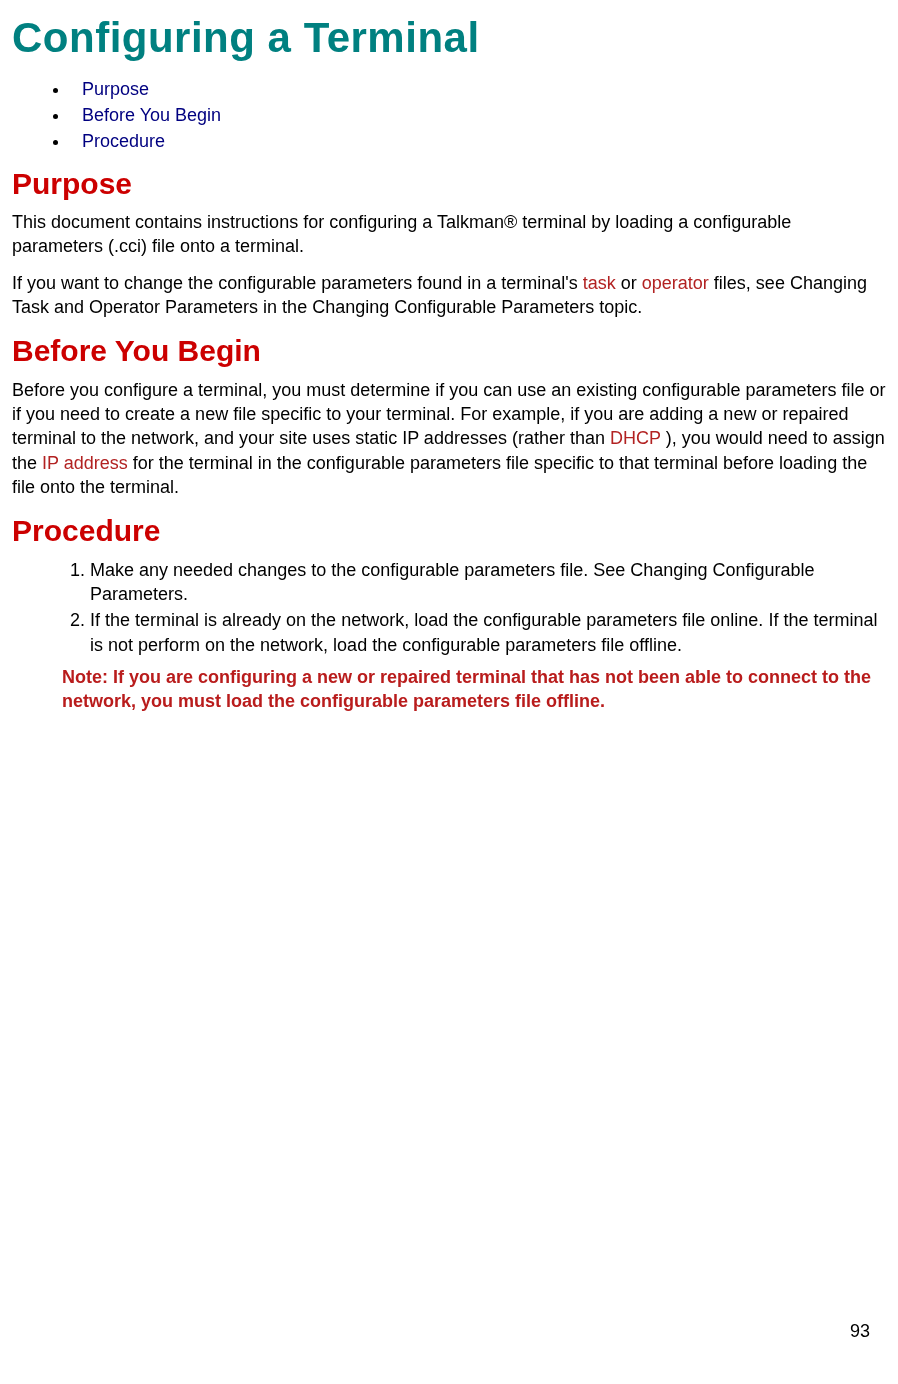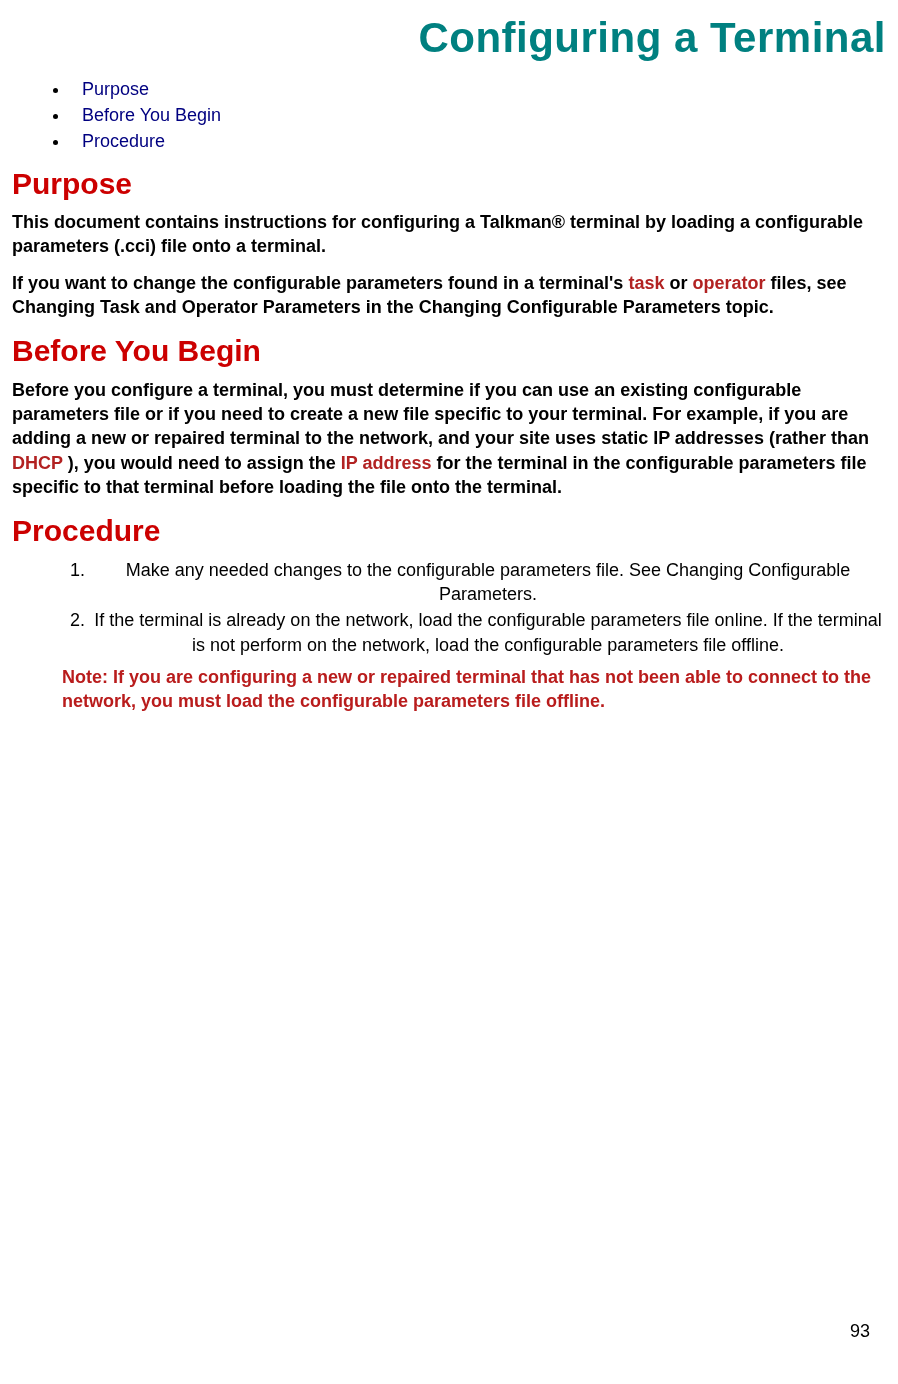--- a/index.html
+++ b/index.html
@@ -11,21 +11,20 @@
       font-size: 18px;
       line-height: 1.35;
     }
     h1.title {
       font-family: Arial, Helvetica, sans-serif;
       font-weight: 900;
       font-size: 42px;
       color: #008080;
       margin: 0 0 10px 0;
       letter-spacing: 0.5px;
-      text-align: right;
     }
     ul.toc {
       margin: 4px 0 6px 0;
       padding-left: 58px;
     }
     ul.toc li {
       list-style-type: disc;
       padding-left: 12px;
       margin: 2px 0;
       font-size: 18px;
@@ -36,33 +35,31 @@
     }
     h2.section {
       font-family: Arial, Helvetica, sans-serif;
       font-weight: bold;
       font-size: 30px;
       color: #cc0000;
       margin: 10px 0 6px 0;
     }
     p {
       margin: 6px 0 12px 0;
-      font-weight: bold;
     }
     .link {
       color: #b22222;
     }
     ol.steps {
       margin: 4px 0 8px 0;
       padding-left: 78px;
     }
     ol.steps li {
       margin: 2px 0;
       padding-left: 0;
-      text-align: center;
     }
     .note {
       color: #b91c1c;
       font-weight: bold;
       margin: 6px 0 0 50px;
     }
     .page-number {
       position: absolute;
       bottom: 27px;
       right: 16px;

